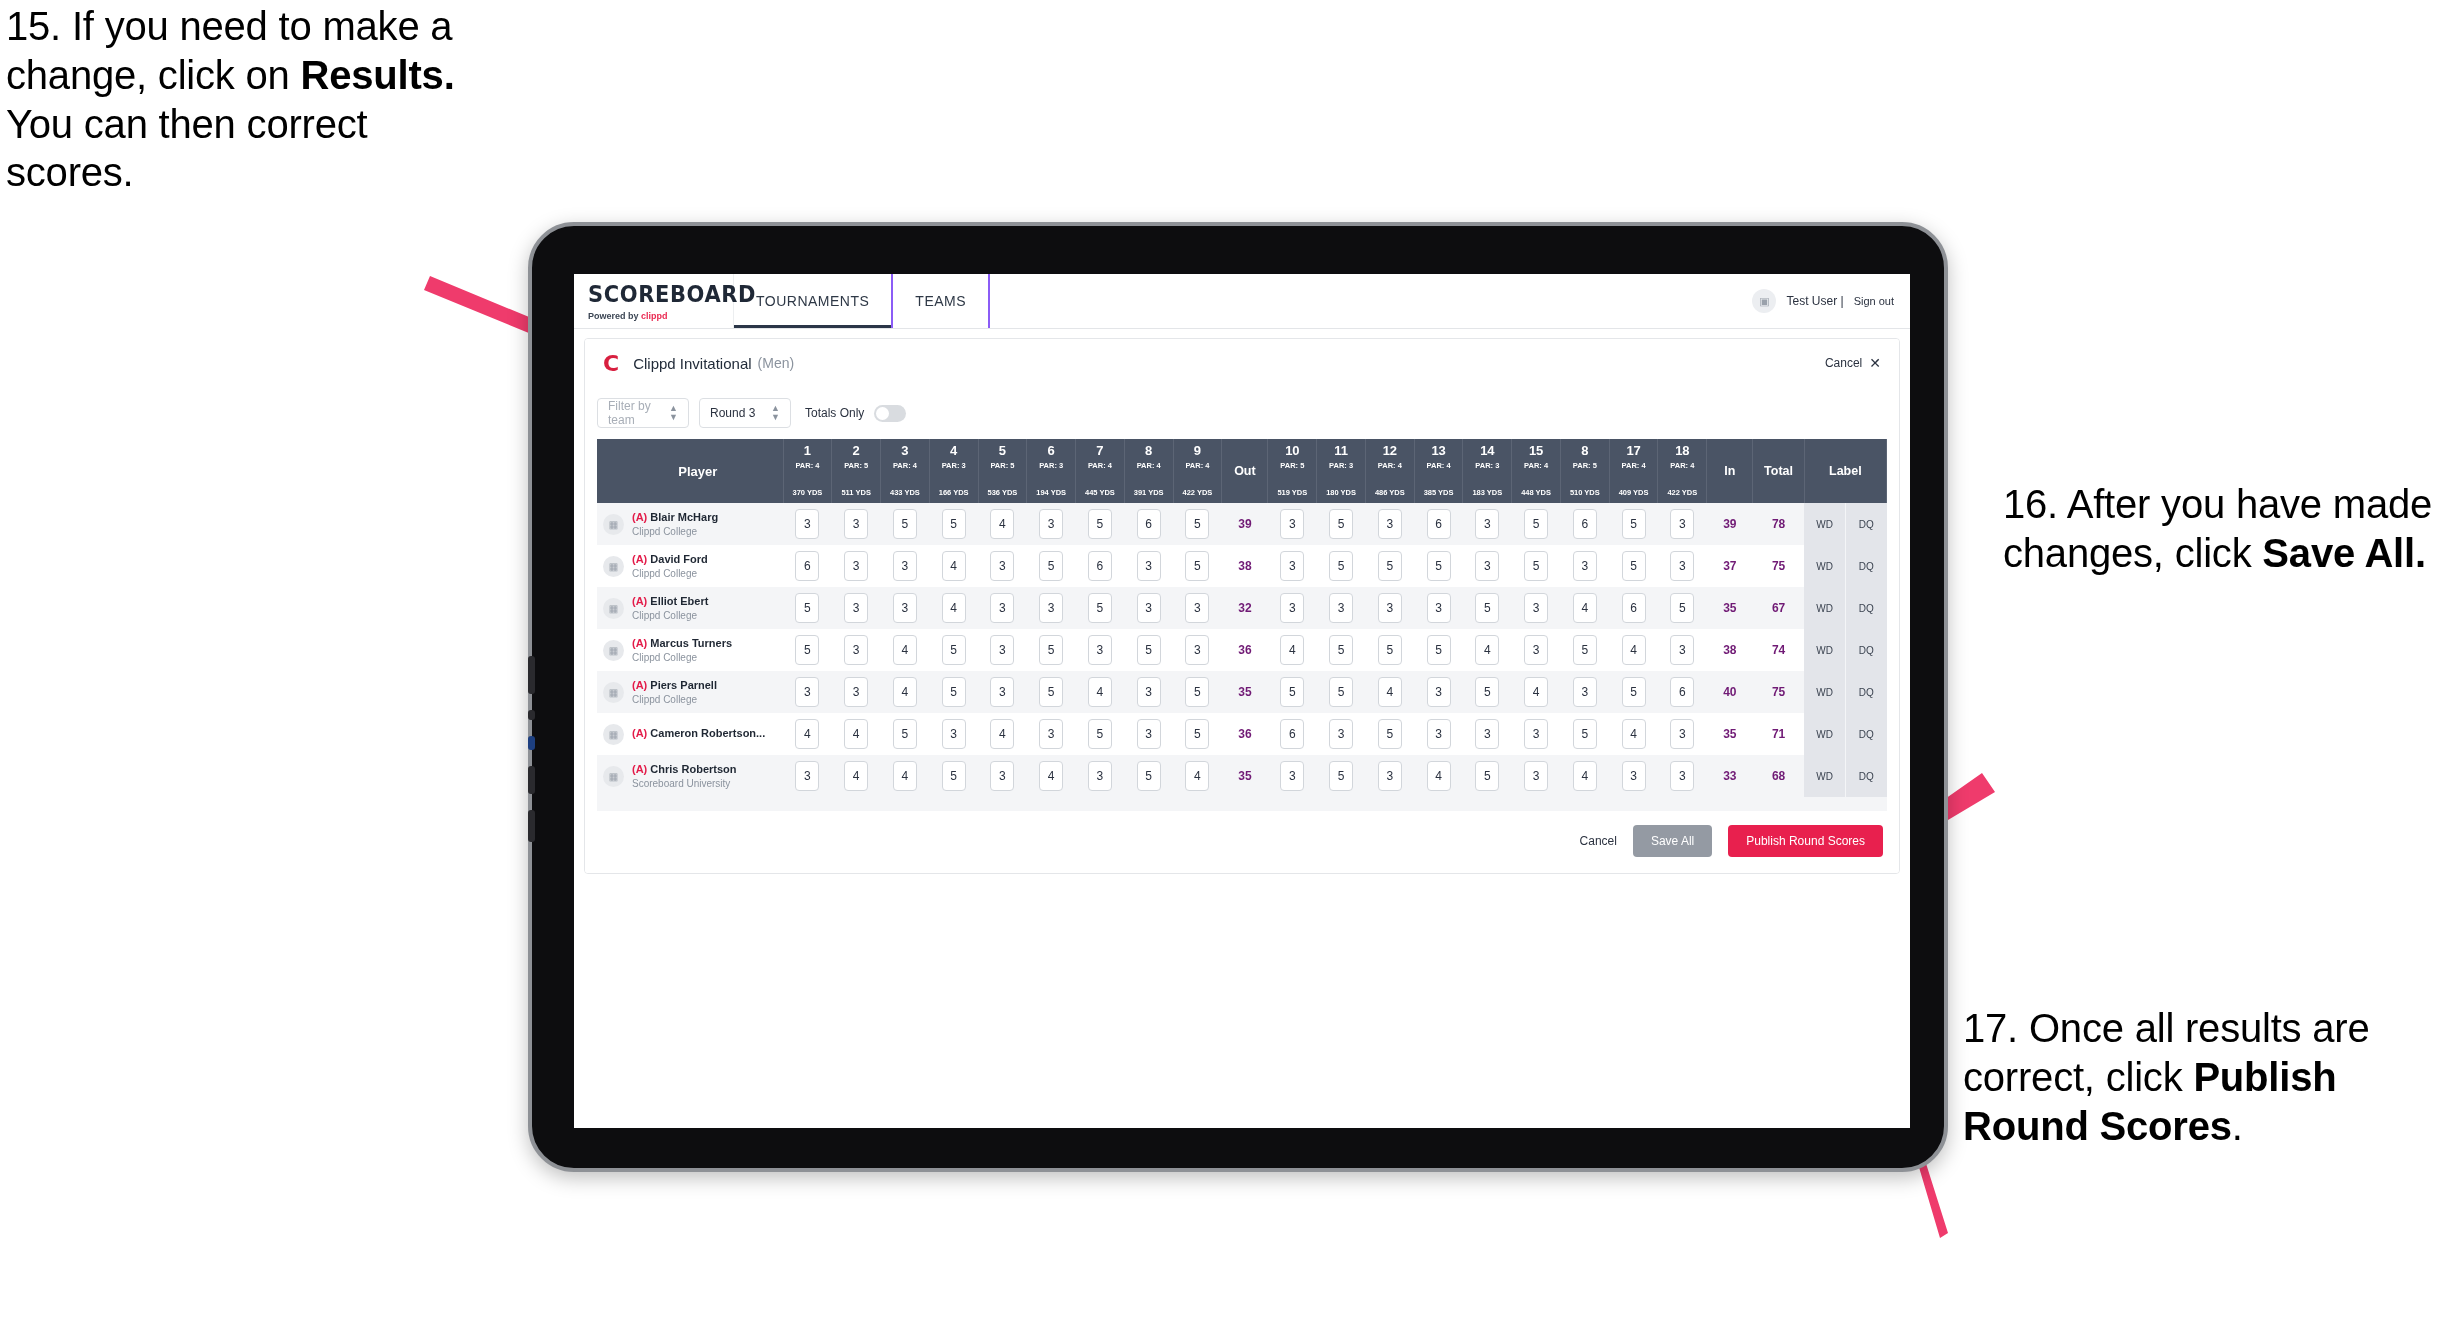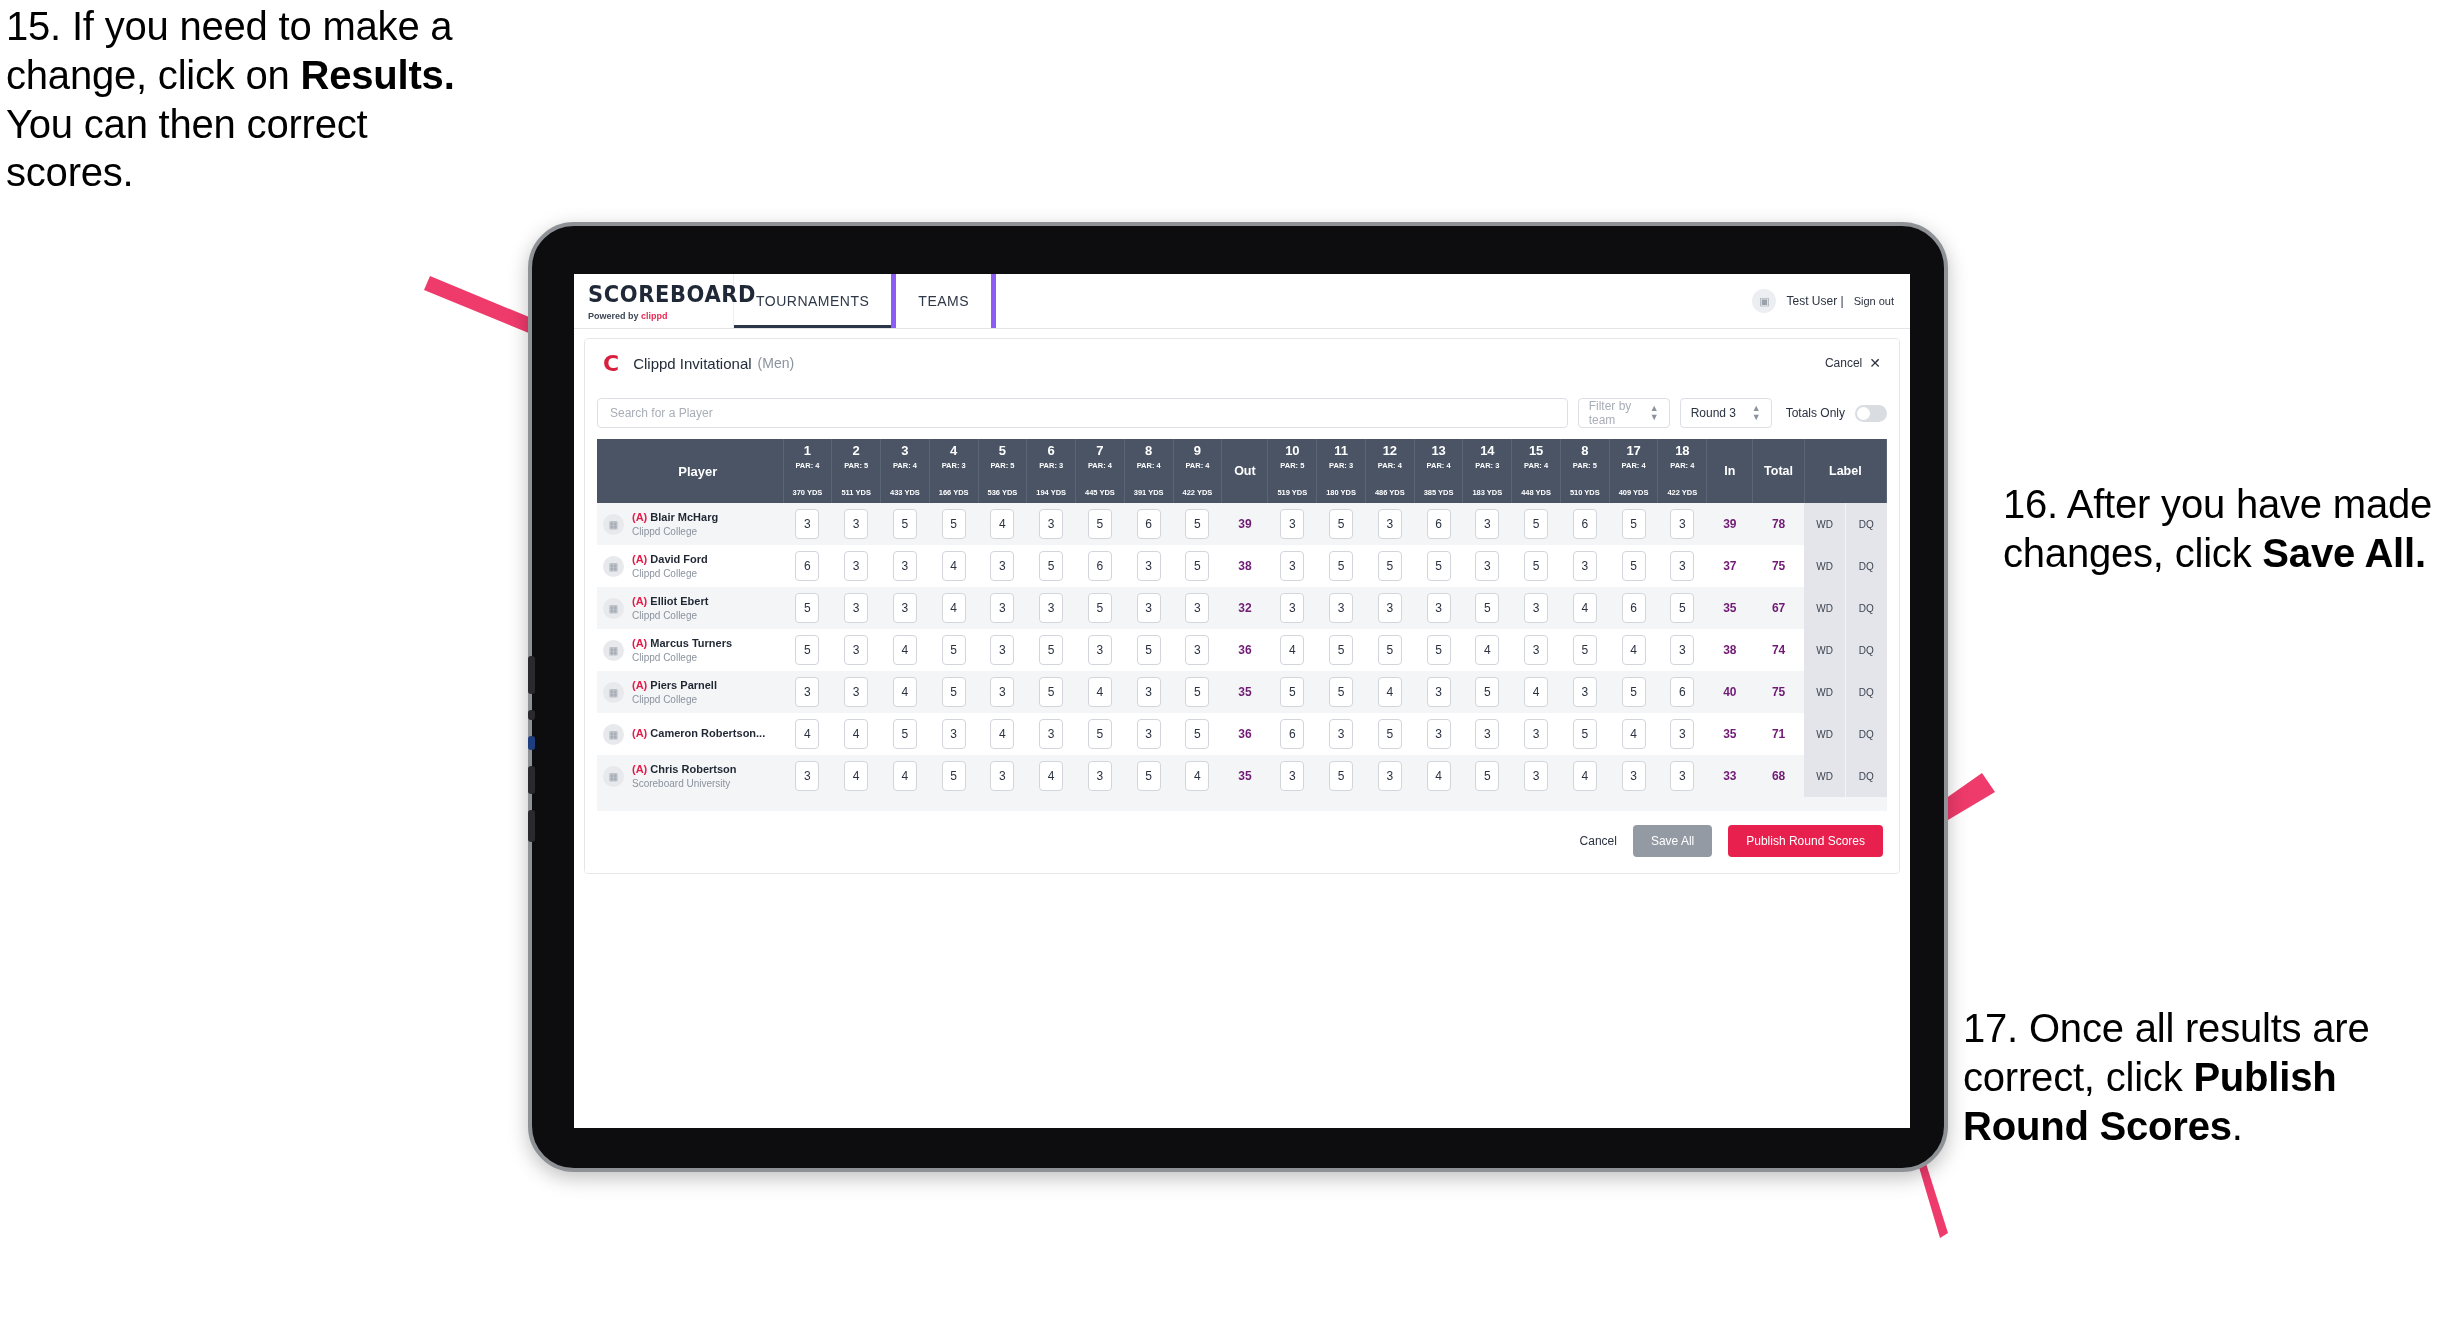--- a/index.html
+++ b/index.html
@@ -77,21 +77,21 @@
     font-size: 9px; color: #3c4654; font-weight: 700; margin-top: 5px;
   }
   #brand-sub .accent { color: #ea2a52; }
 
   .nav-tab {
     display: flex; align-items: center;
     padding: 0 22px;
     font-size: 14px;
     color: #2e3846;
     letter-spacing: 0.5px;
-    border-right: 5px solid #8b5cf6;
+    border-right: 2px solid #8b5cf6;
     cursor: pointer;
     position: relative;
   }
   .nav-tab.active::after {
     content: "";
     position: absolute; left: 0; right: 0; bottom: 0;
     height: 3px; background: #2b3648;
   }
   #header-right {
     margin-left: auto;
@@ -344,21 +344,20 @@
           <span id="tournament-name">Clippd Invitational</span>
           <span id="tournament-gender">(Men)</span>
           <span id="cancel-x-wrap">
             <span>Cancel</span>
             <span id="cancel-x">✕</span>
           </span>
         </div>
 
 
         <div id="filterbar">
-          <input id="search-input" type="text" placeholder="Search for a Player" style="">
           <div class="select-box" id="team-filter">
             <span>Filter by team</span>
             <span class="stepper-icon">
                 <span>▲</span>
                 <span>▼</span>
               </span>
           </div>
           <div class="select-box" id="round-select">
             <span>Round 3</span>
             <span class="stepper-icon">

